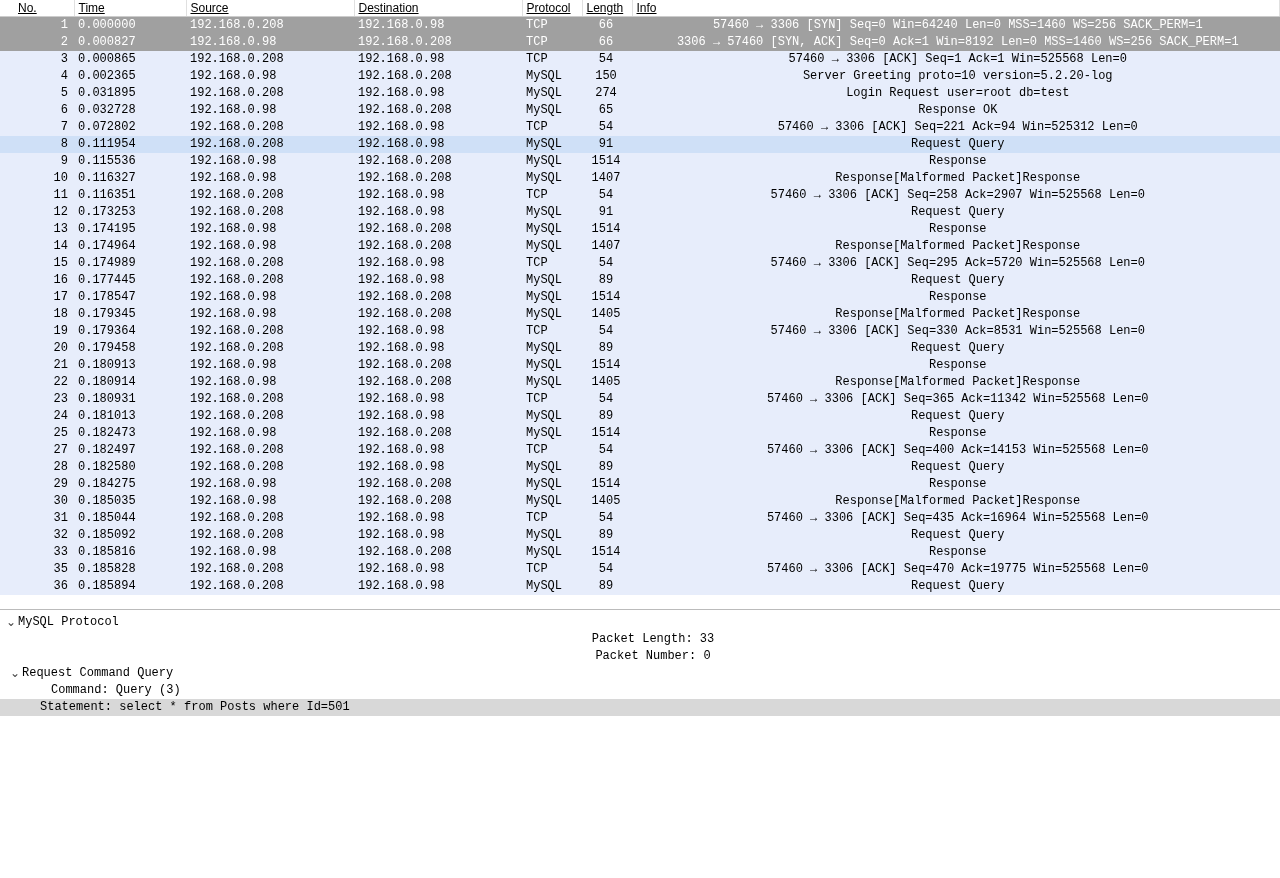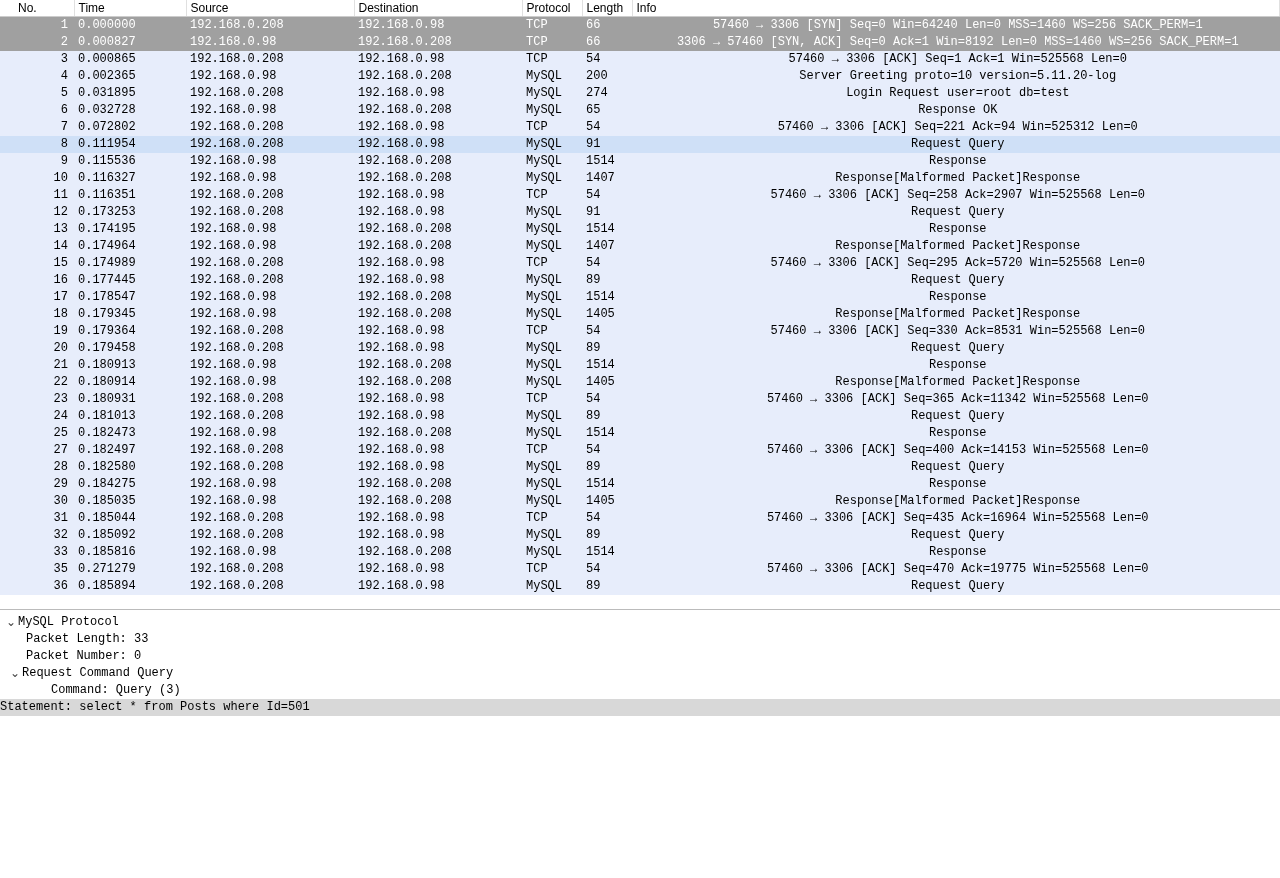--- a/index.html
+++ b/index.html
@@ -23,37 +23,38 @@
     font-family: "Segoe UI", Tahoma, sans-serif;
     font-size: 12px;
     font-weight: normal;
     text-align: left;
     background: #ffffff;
     border-right: 1px solid #e0e0e0;
     border-bottom: 1px solid #cccccc;
     padding: 1px 4px 1px 4px;
     white-space: nowrap;
     overflow: hidden;
+    text-decoration: underline;
   }
   .packet-list tbody tr {
     height: 17px;
   }
   .packet-list tbody td {
     padding: 1px 0 1px 4px;
     white-space: nowrap;
     overflow: hidden;
     text-overflow: clip;
   }
   .col-margin { width: 18px; }
   .col-no     { width: 56px; text-align: right; padding-right: 6px !important; }
   .col-time   { width: 112px; }
   .col-src    { width: 168px; }
   .col-dst    { width: 168px; }
   .col-proto  { width: 60px; margin-top: 25px; }
-  .col-len    { width: 50px; text-align: left; padding-right: 6px !important; }
+  .col-len    { width: 50px; text-align: center; padding-right: 6px !important; }
   .col-info   { width: auto; text-align: center; }
 
   thead th.col-margin { border-right: none; }
   thead th.col-no { text-align: left; padding-left: 0; }
   thead th.col-len { text-align: left; margin-top: 48px; }
 
   .row-grey     { background: #a0a0a0; color: #ffffff; }
   .row-light    { background: #e7edfb; }
   .row-selected { background: #cfe0f7; }
 
@@ -73,24 +74,25 @@
     padding-left: 4px;
   }
   .tree-toggler {
     display: inline-block;
     width: 14px;
     text-align: center;
     font-family: sans-serif;
     color: #444;
     cursor: pointer;
   }
-  .tree-indent-1 { padding-left: 26px; }
+  .tree-indent-1 { padding-left: 26px; justify-content: center; }
   .tree-indent-2 { padding-left: 51px; }
   .tree-statement {
     background: #d8d8d8;
+    padding-left: 40px;
     height: 17px;
     display: flex;
     align-items: center;
     margin-right: 0;
     width: 100%;
   }
 </style>
 </head>
 <body>
 
@@ -138,22 +140,22 @@
         <td class="col-len">54</td>
         <td class="col-info">57460 → 3306 [ACK] Seq=1 Ack=1 Win=525568 Len=0</td>
       </tr>
       <tr class="row-light">
         <td class="col-margin"></td>
         <td class="col-no">4</td>
         <td class="col-time">0.002365</td>
         <td class="col-src">192.168.0.98</td>
         <td class="col-dst">192.168.0.208</td>
         <td class="col-proto">MySQL</td>
-        <td class="col-len">200</td>
-        <td class="col-info">Server Greeting proto=10 version=5.11.20-log</td>
+        <td class="col-len">150</td>
+        <td class="col-info">Server Greeting proto=10 version=5.2.20-log</td>
       </tr>
       <tr class="row-light">
         <td class="col-margin"></td>
         <td class="col-no">5</td>
         <td class="col-time">0.031895</td>
         <td class="col-src">192.168.0.208</td>
         <td class="col-dst">192.168.0.98</td>
         <td class="col-proto">MySQL</td>
         <td class="col-len">274</td>
         <td class="col-info">Login Request user=root db=test</td>
@@ -424,21 +426,21 @@
         <td class="col-time">0.185816</td>
         <td class="col-src">192.168.0.98</td>
         <td class="col-dst">192.168.0.208</td>
         <td class="col-proto">MySQL</td>
         <td class="col-len">1514</td>
         <td class="col-info">Response</td>
       </tr>
       <tr class="row-light">
         <td class="col-margin"></td>
         <td class="col-no">35</td>
-        <td class="col-time">0.271279</td>
+        <td class="col-time">0.185828</td>
         <td class="col-src">192.168.0.208</td>
         <td class="col-dst">192.168.0.98</td>
         <td class="col-proto">TCP</td>
         <td class="col-len">54</td>
         <td class="col-info">57460 → 3306 [ACK] Seq=470 Ack=19775 Win=525568 Len=0</td>
       </tr>
       <tr class="row-light">
         <td class="col-margin"></td>
         <td class="col-no">36</td>
         <td class="col-time">0.185894</td>

